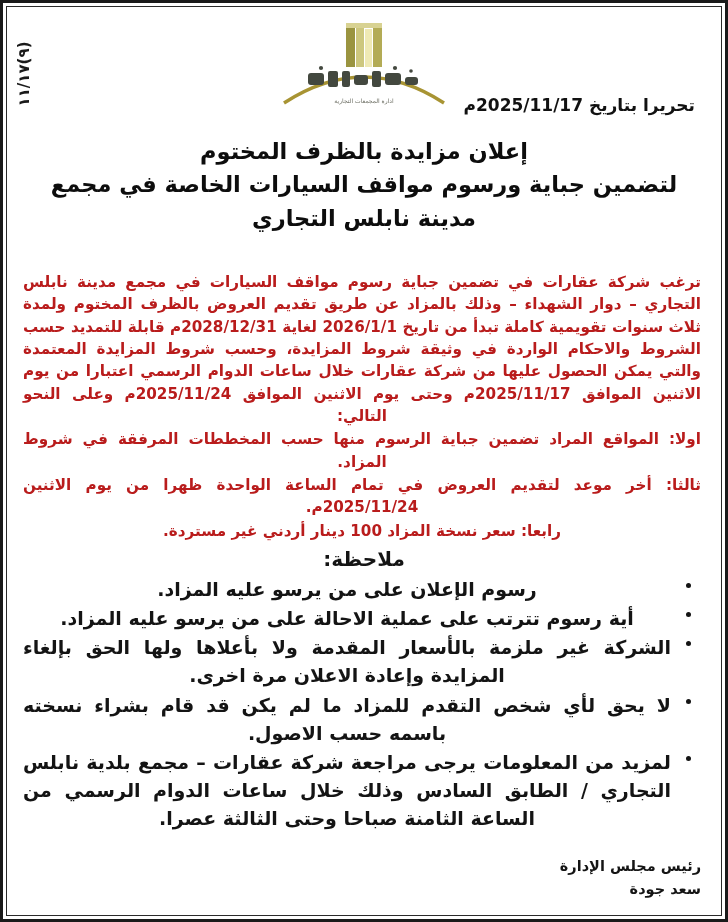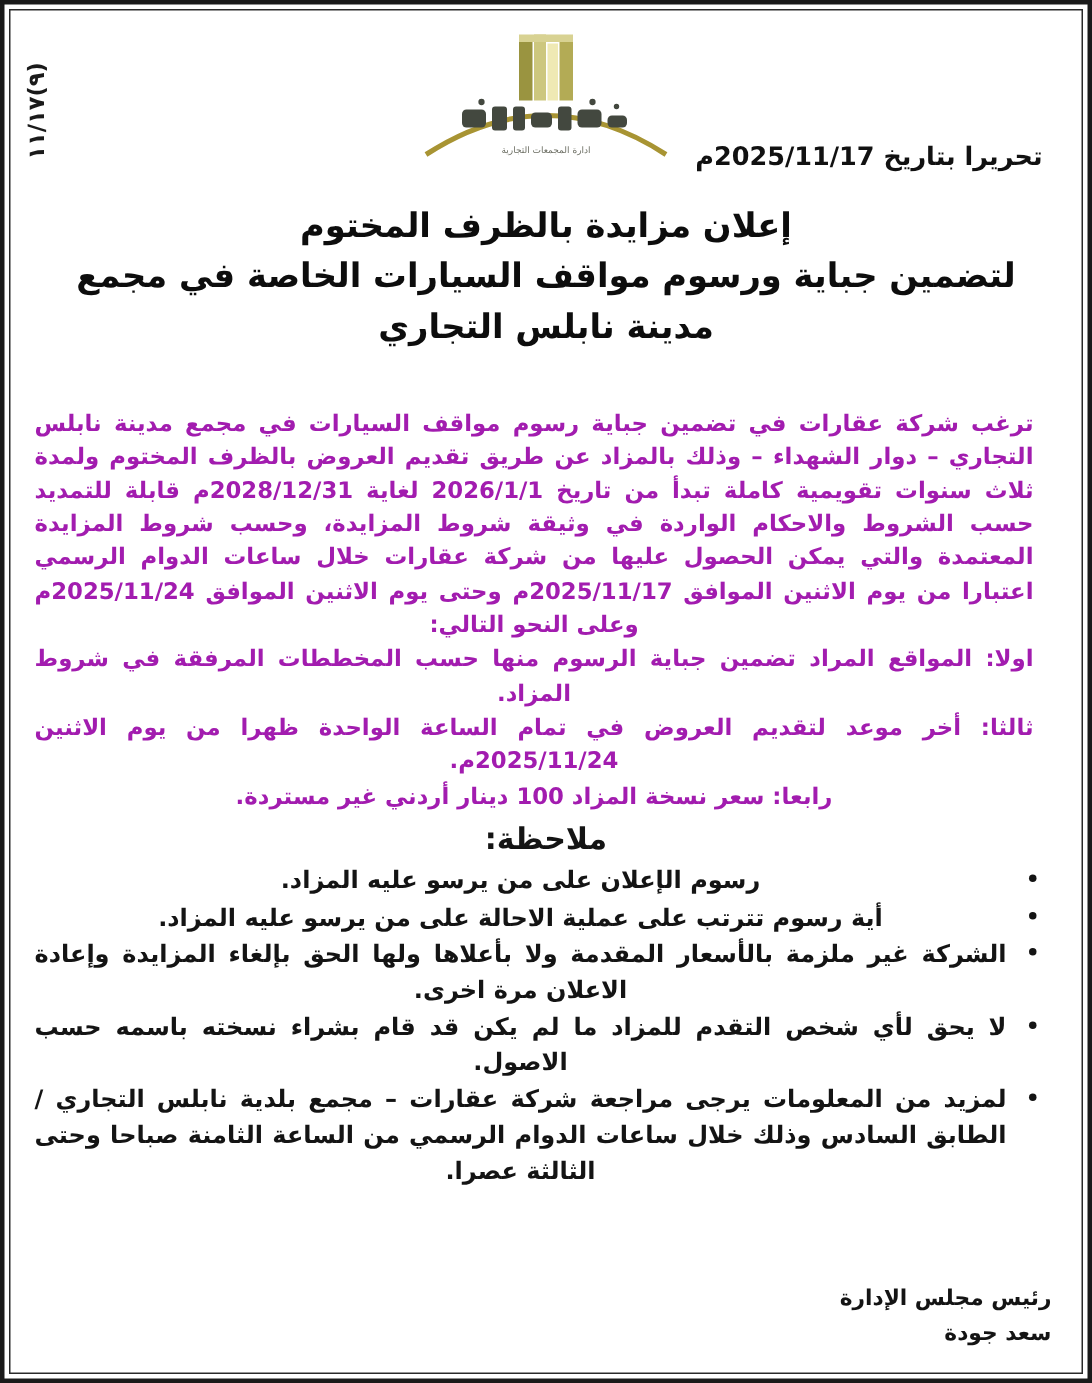--- a/index.html
+++ b/index.html
@@ -105,22 +105,22 @@
     top: 264px; left: 16px; right: 16px;
     direction: rtl;
     text-align: justify;
     text-align-last: center;
   }
   .para {
     font-family: "DejaVu Sans", sans-serif;
     font-weight: 700;
     font-size: 15.2px;
     line-height: 1.47;
-    color: #a21caf;
-    margin: 0 16px 1px 0;
+    color: #b91c1c;
+    margin: 0 4px 1px 0;
     letter-spacing: -.35px;
   }
   .para.center-last { text-align: justify; text-align-last: center; }
 
   .note-label {
     font-family: "DejaVu Sans", sans-serif;
     font-weight: 700;
     font-size: 20px;
     line-height: 1.5;
     color: #141414;
@@ -132,21 +132,21 @@
   
   .bullets {
     list-style: none;
     margin: 0; padding: 0;
     direction: rtl;
   }
   .bullets li {
     position: relative;
     font-family: "DejaVu Sans", sans-serif;
     font-weight: 700;
-    font-size: 16px;
+    font-size: 19px;
     line-height: 1.48;
     color: #141414;
     padding-right: 34px;
     margin-bottom: 1px;
     text-align: justify;
     text-align-last: center;
     letter-spacing: -.3px;
   }
   .bullets li .dot {
     position: absolute;

